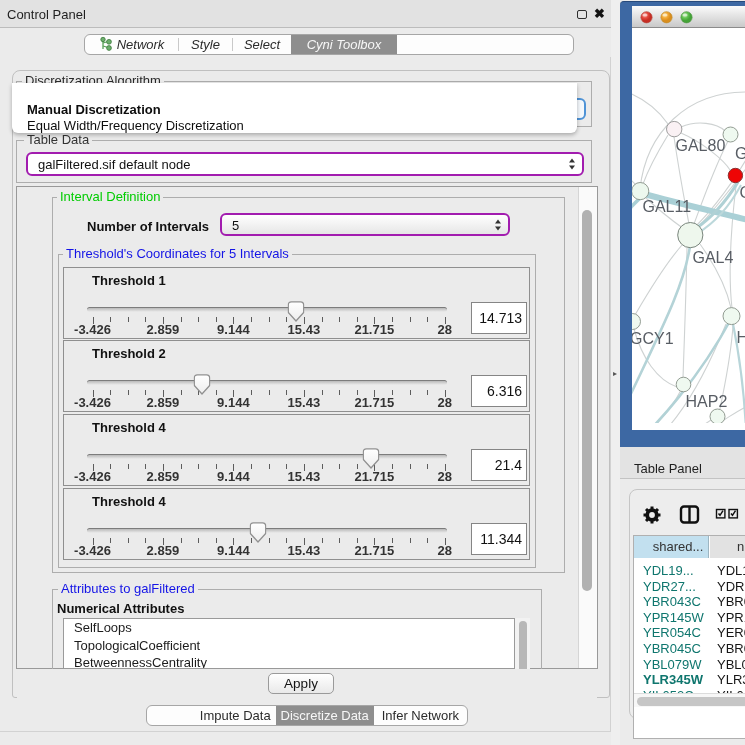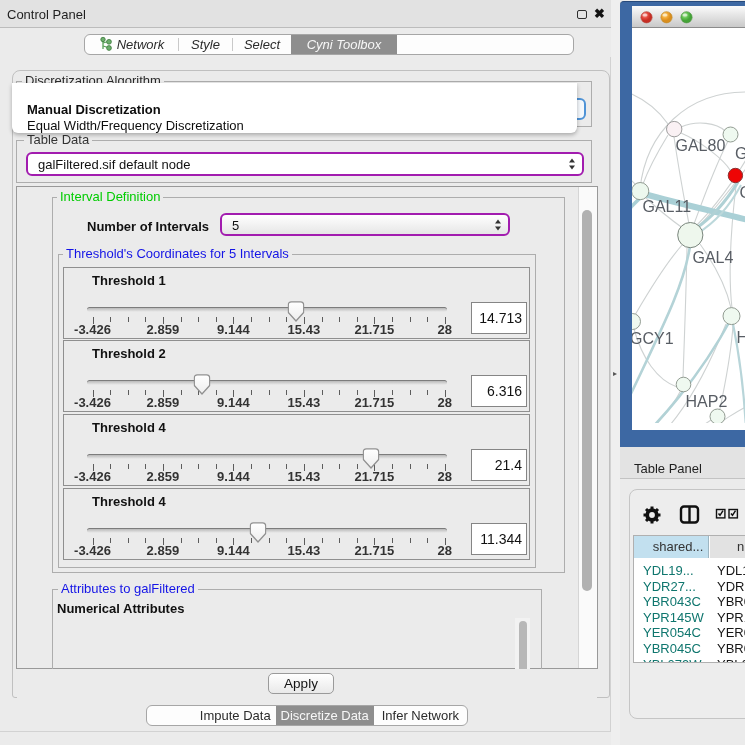--- a/index.html
+++ b/index.html
@@ -57,21 +57,21 @@
 #divline { left:610px; top:57px; width:1px; height:674px; background:#d2d2d2; }
 #rightstrip { left:611px; top:0px; width:9px; height:745px; background:#efefef; }
 #netwin { left:620px; top:1px; width:125px; height:446px; background:#3d68a3; border-top:1px solid #27497a; border-radius:4px 0 0 0; }
 #nettitle { left:632px; top:6px; width:113px; height:22px; background:linear-gradient(#fbfbfb,#c9c9c9); border-bottom:1px solid #8b8b8b; }
 #netcanvas { left:632px; top:28px; width:113px; height:402px; background:#fff; overflow:hidden; }
 #divarrow { left:613px; top:369px; font-size:8px; color:#555; }
 
 #tpbar { left:620px; top:447px; width:125px; height:32px; background:#e3e3e3; border-bottom:1px solid #c3c3c3; }
 #tptitle { left:634px; top:461px; font-size:13px; color:#1f1f1f; }
 #tablewrap { left:629px; top:489px; width:120px; height:230px; background:#ededed; border:1px solid #c5c5c5; border-radius:8px 0 0 8px; }
-#thetable { left:633px; top:535px; width:112px; height:128px; border:1px solid #b0b0b0; border-right:none; background:#fff; overflow:hidden; }
+#thetable { left:633px; top:535px; width:112px; height:204px; border:1px solid #b0b0b0; border-right:none; background:#fff; overflow:hidden; }
 .hdr { position:absolute; top:0; height:22px; font-size:13px; color:#333; text-align:center; line-height:22px; }
 .rowc1 { position:absolute; left:9px; font-size:13px; color:#0f766e; }
 .rowc2 { position:absolute; left:83px; font-size:13px; color:#161616; white-space:nowrap; }
 #hsb { position:absolute; left:0px; top:157px; width:112px; height:14px; background:#f7f7f7; border-top:1px solid #dcdcdc; }
 #hsbthumb { position:absolute; left:3px; top:2.5px; width:120px; height:9px; background:#c6c6c6; border-radius:4.5px; }
 </style>
 </head>
 <body>
 <div id="stage">
 
@@ -301,20 +301,25 @@
           </defs>
           <path d="M 4,0.8 L 13,0.8 Q 16.2,0.8 16.2,4 L 16.2,11.5 L 8.5,20 L 0.8,11.5 L 0.8,4 Q 0.8,0.8 4,0.8 Z" fill="url(#thg)" stroke="#909090" stroke-width="1.3"></path>
         </svg>
         <div class="vfield">11.344</div>
       </div>
     </div>
 
   <div class="group" style="left:52px; top:589px; width:490px; height:100px;"></div>
   <div class="gtitle" style="left:58px; top:582px; color:#1414e6;">Attributes to galFiltered</div>
   <div class="abs" style="left:57px; top:601px; font-size:13px; font-weight:bold; color:#111;">Numerical Attributes</div>
+  <div class="abs" id="numlist">
+    <div>SelfLoops</div>
+    <div>TopologicalCoefficient</div>
+    <div>BetweennessCentrality</div>
+  </div>
   <div class="abs" id="listsb"></div>
   <div class="abs" id="listsbthumb"></div>
 
   <div class="abs" style="left:17px; top:669px; width:580px; height:30px; background:#ebebeb;"></div>
 
   <div class="abs" id="applybtn">Apply</div>
 
   <div class="abs capsule" id="bottabs">
     <div class="tab" style="width:95px;margin-left:48px;">Impute Data</div>
     <div class="tab sel" style="width:116px;">Discretize Data</div>

